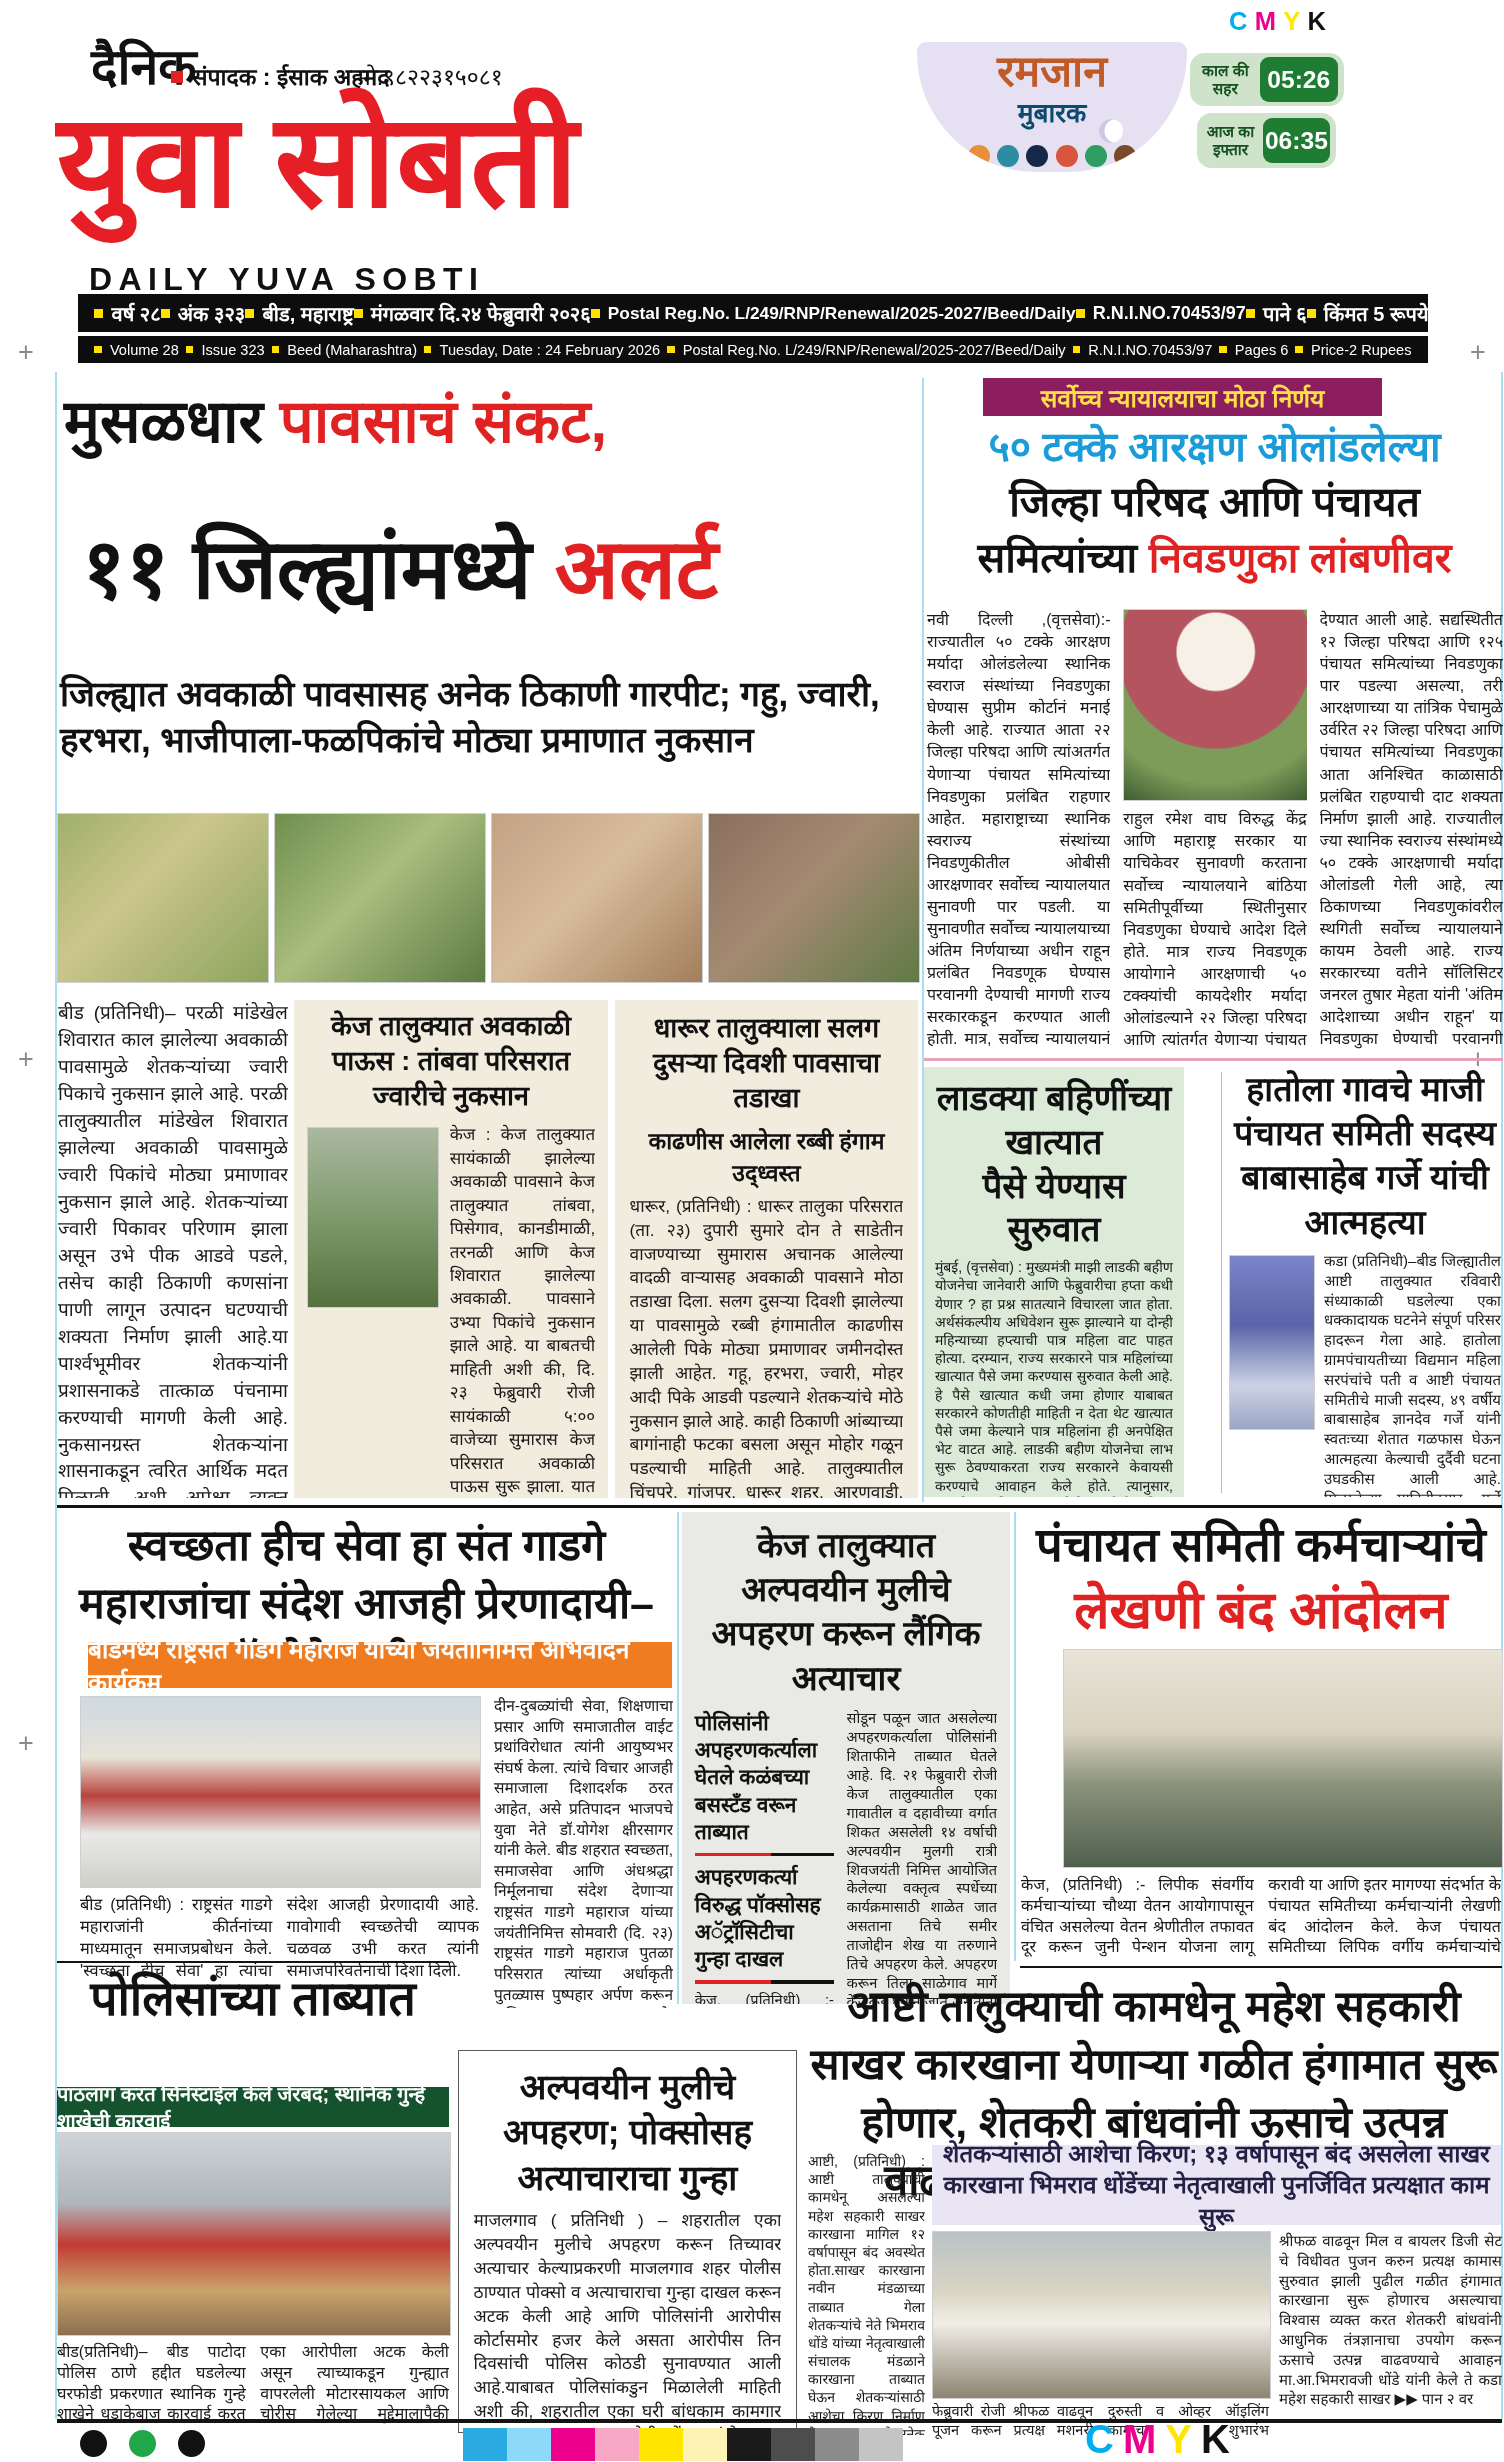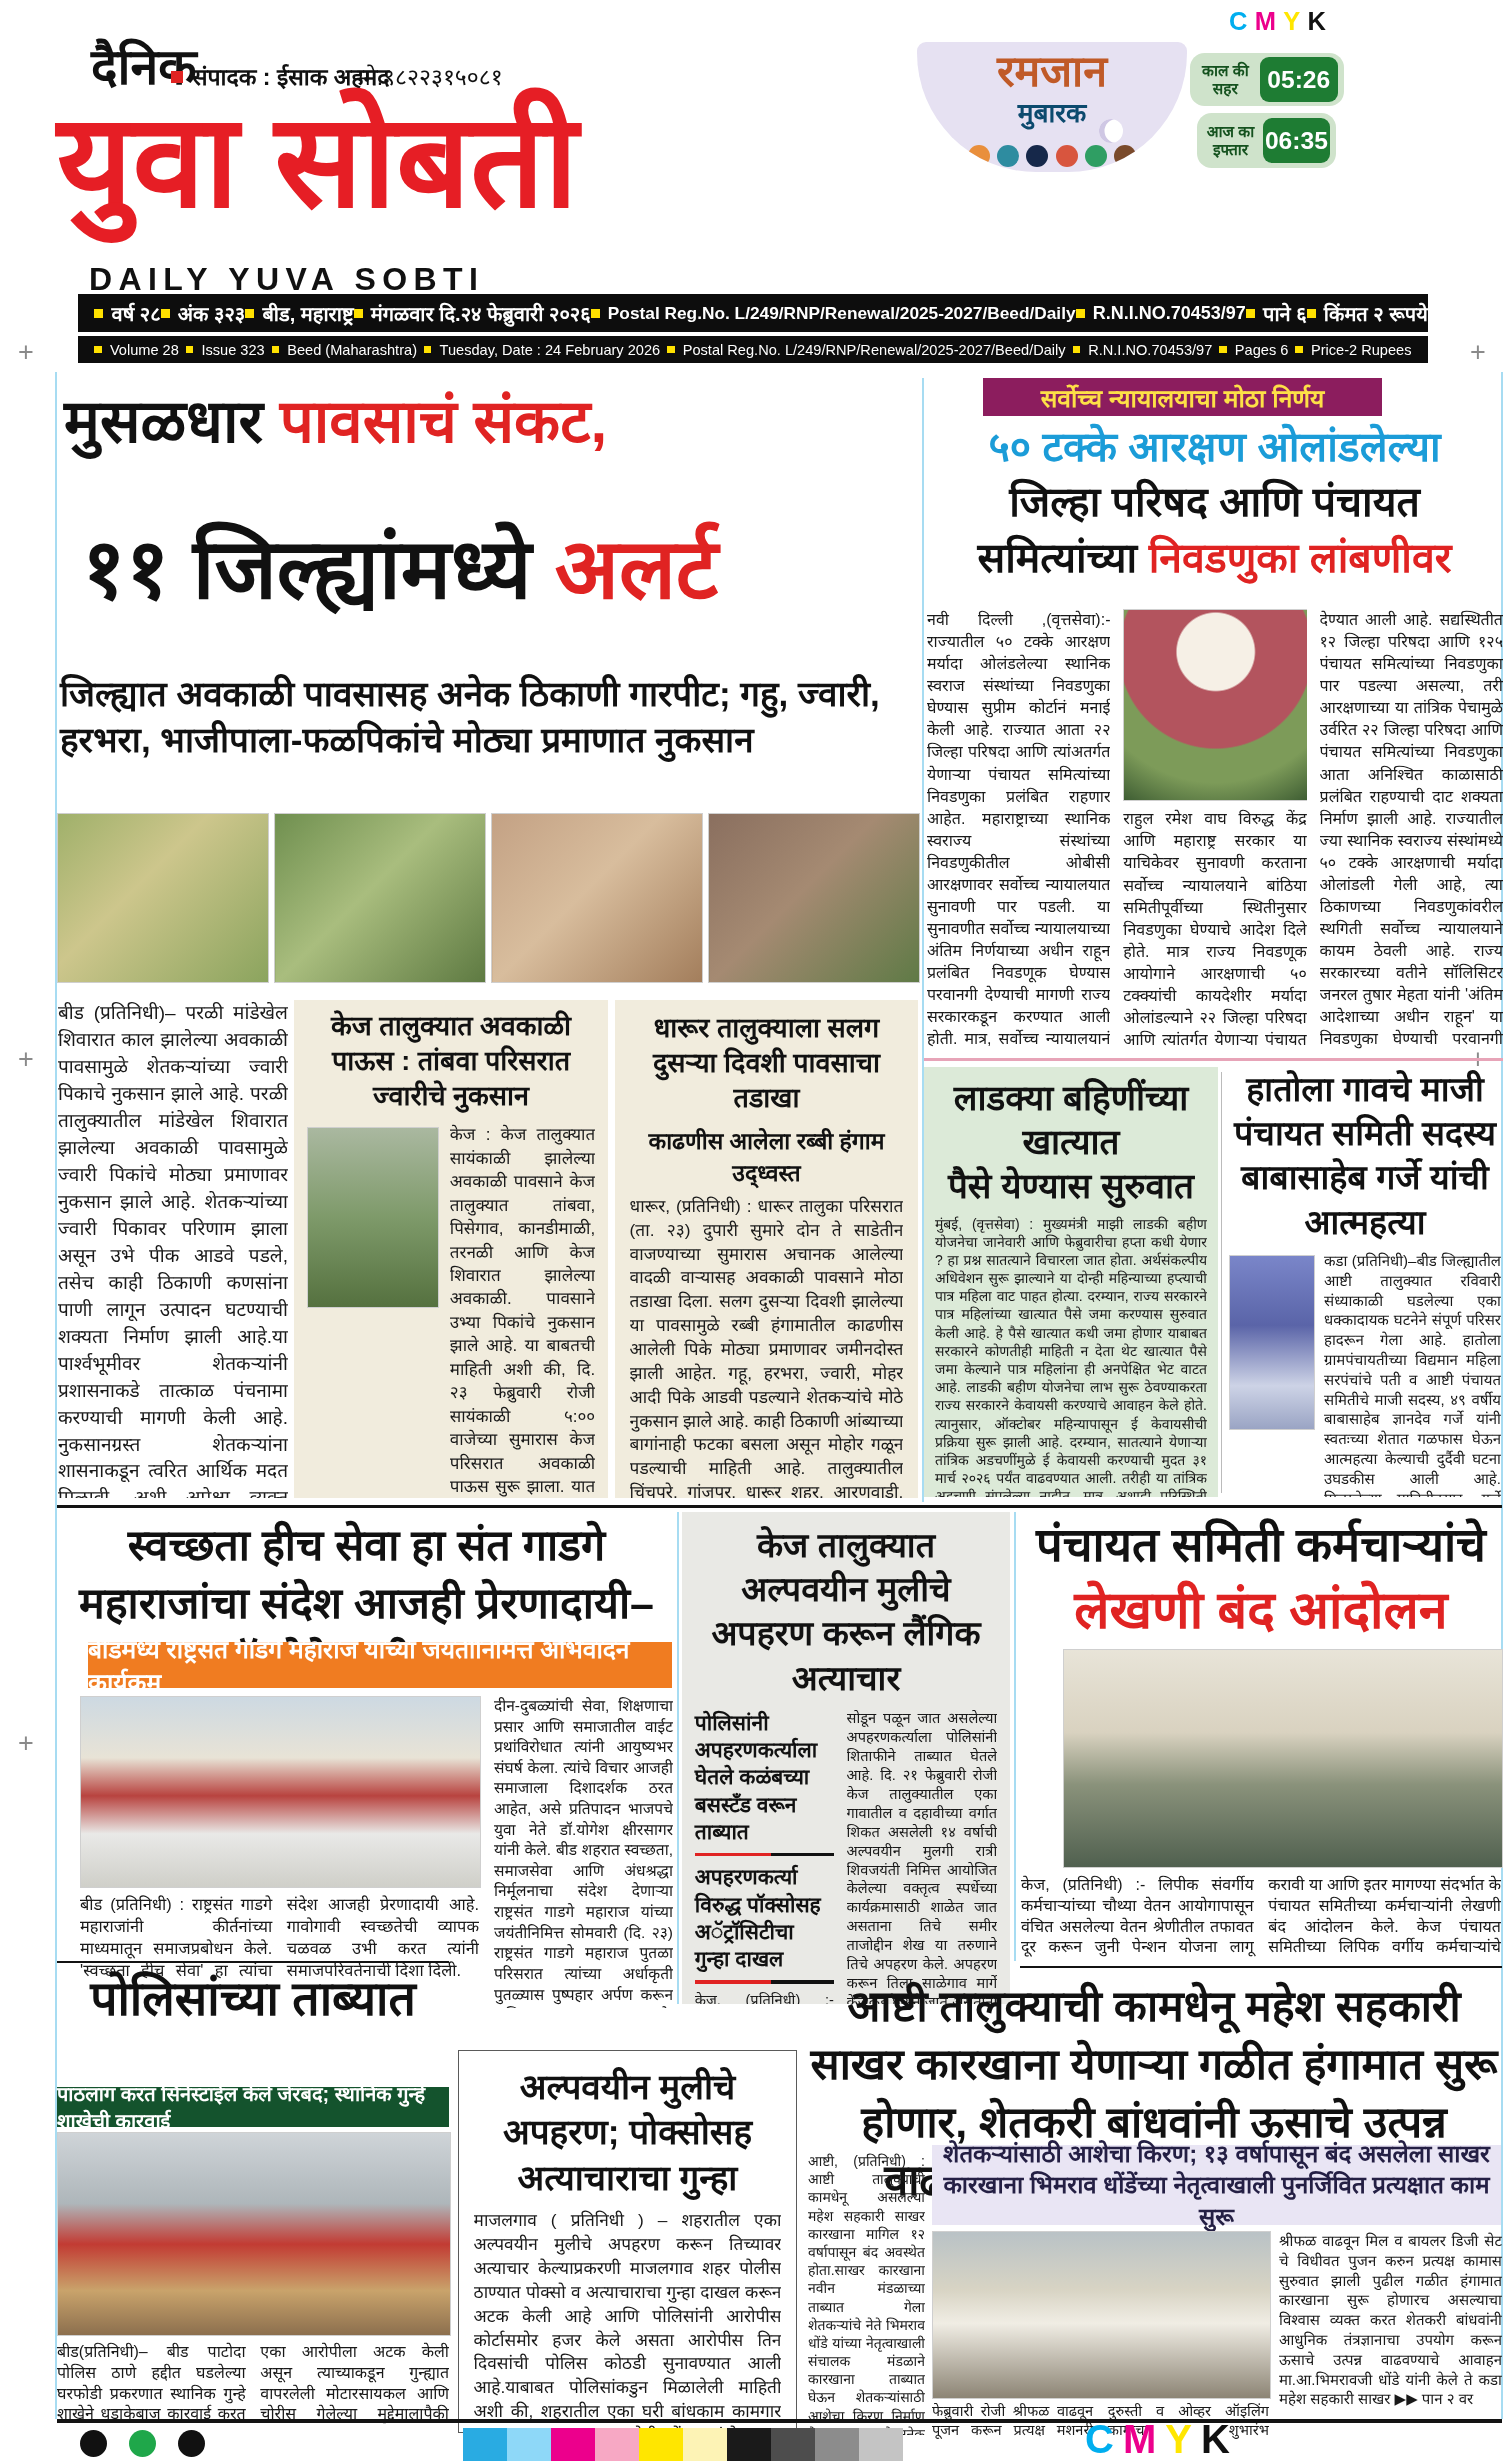--- a/index.html
+++ b/index.html
@@ -104,21 +104,21 @@
     <span class="item" style="font-size:18px;">
         <span class="bullet"></span>
         <span>R.N.I.NO.70453/97</span>
       </span>
     <span class="item">
         <span class="bullet"></span>
         <span>पाने ६</span>
       </span>
     <span class="item">
         <span class="bullet"></span>
-        <span>किंमत २ रूपये</span>
+        <span>किंमत 5 रूपये</span>
       </span>
   </div>
   <div class="abs bar" style="left:78px;top:336px;width:1350px;height:27px;font-size:14.6px;">
     <span class="item">
         <span class="bullet" style="width:7.3px;height:7.3px"></span>
         <span>Volume 28</span>
       </span>
     <span class="item">
         <span class="bullet" style="width:7.3px;height:7.3px"></span>
         <span>Issue 323</span>
@@ -193,21 +193,21 @@
   <div class="abs" style="left:927px;top:609px;width:576px;height:443px;display:flex;gap:12.8px;overflow:hidden;">
     <div class="bodytext" style="flex:1;font-size:16px;">नवी दिल्ली ,(वृत्तसेवा):- राज्यातील ५० टक्के आरक्षण मर्यादा ओलंडलेल्या स्थानिक स्वराज संस्थांच्या निवडणुका घेण्यास सुप्रीम कोर्टानं मनाई केली आहे. राज्यात आता २२ जिल्हा परिषदा आणि त्यांअतर्गत येणाऱ्या पंचायत समित्यांच्या निवडणुका प्रलंबित राहणार आहेत. महाराष्ट्राच्या स्थानिक स्वराज्य संस्थांच्या निवडणुकीतील ओबीसी आरक्षणावर सर्वोच्च न्यायालयात सुनावणी पार पडली. या सुनावणीत सर्वोच्च न्यायालयाच्या अंतिम निर्णयाच्या अधीन राहून प्रलंबित निवडणूक घेण्यास परवानगी देण्याची मागणी राज्य सरकारकडून करण्यात आली होती. मात्र, सर्वोच्च न्यायालयानं उर्वरित जिल्हा परिषद आणि पंचायत समित्यांच्या निवडणुका घेण्यास मनाई केली आहे.</div>
     <div style="flex:1;overflow:hidden;">
       <div class="photo" style="width:100%;height:190px;background-image:radial-gradient(circle at 50% 22%,#f6f0e6 0 22%,#b3545e 23% 55%,#7d9b59 56% 75%,#3e5d33 100%);"></div>
       <div class="bodytext" style="font-size:16px;margin-top:7.3px;">राहुल रमेश वाघ विरुद्ध केंद्र आणि महाराष्ट्र सरकार या याचिकेवर सुनावणी करताना सर्वोच्च न्यायालयाने बांठिया समितीपूर्वीच्या स्थितीनुसार निवडणुका घेण्याचे आदेश दिले होते. मात्र राज्य निवडणूक आयोगाने आरक्षणाची ५० टक्क्यांची कायदेशीर मर्यादा ओलांडल्याने २२ जिल्हा परिषदा आणि त्यांतर्गत येणाऱ्या पंचायत समित्यांच्या निवडणुकांना स्थगिती</div>
     </div>
     <div class="bodytext" style="flex:1;font-size:16px;">देण्यात आली आहे. सद्यस्थितीत १२ जिल्हा परिषदा आणि १२५ पंचायत समित्यांच्या निवडणुका पार पडल्या असल्या, तरी आरक्षणाच्या या तांत्रिक पेचामुळे उर्वरित २२ जिल्हा परिषदा आणि पंचायत समित्यांच्या निवडणुका आता अनिश्चित काळासाठी प्रलंबित राहण्याची दाट शक्यता निर्माण झाली आहे. राज्यातील ज्या स्थानिक स्वराज्य संस्थांमध्ये ५० टक्के आरक्षणाची मर्यादा ओलांडली गेली आहे, त्या ठिकाणच्या निवडणुकांवरील स्थगिती सर्वोच्च न्यायालयाने कायम ठेवली आहे. राज्य सरकारच्या वतीने सॉलिसिटर जनरल तुषार मेहता यांनी 'अंतिम आदेशाच्या अधीन राहून' या निवडणुका घेण्याची परवानगी मागितली होती. मात्र, तांत्रिक गुंतागुंत पाहता सर्वोच्च न्यायालयाने अशी कोणतीही परवानगी देण्यास स्पष्ट नकार दिला आहे. ▶▶ पान २ वर</div>
   </div>
   <div class="abs" style="left:924px;top:1058px;width:579px;height:2.7px;background:#e7a4b8;"></div>
 
-  <div class="abs" style="left:924px;top:1067px;width:294px;height:430px;background:#dcead8;box-sizing:border-box;padding:9px 11px;overflow:hidden;">
+  <div class="abs" style="left:924px;top:1067px;width:260px;height:430px;background:#dcead8;box-sizing:border-box;padding:9px 11px;overflow:hidden;">
     <div class="b c" style="font-size:35px;line-height:1.25;">
       <div>लाडक्या बहिणींच्या खात्यात</div>
       <div>पैसे येण्यास सुरुवात</div>
     </div>
     <div class="bodytext" style="font-size:14px;line-height:1.3;margin-top:7.3px;">मुंबई, (वृत्तसेवा) : मुख्यमंत्री माझी लाडकी बहीण योजनेचा जानेवारी आणि फेब्रुवारीचा हप्ता कधी येणार ? हा प्रश्न सातत्याने विचारला जात होता. अर्थसंकल्पीय अधिवेशन सुरू झाल्याने या दोन्ही महिन्याच्या हप्त्याची पात्र महिला वाट पाहत होत्या. दरम्यान, राज्य सरकारने पात्र महिलांच्या खात्यात पैसे जमा करण्यास सुरुवात केली आहे. हे पैसे खात्यात कधी जमा होणार याबाबत सरकारने कोणतीही माहिती न देता थेट खात्यात पैसे जमा केल्याने पात्र महिलांना ही अनपेक्षित भेट वाटत आहे. लाडकी बहीण योजनेचा लाभ सुरू ठेवण्याकरता राज्य सरकारने केवायसी करण्याचे आवाहन केले होते. त्यानुसार, ऑक्टोबर महिन्यापासून ई केवायसीची प्रक्रिया सुरू झाली आहे. दरम्यान, सातत्याने येणाऱ्या तांत्रिक अडचणींमुळे ई केवायसी करण्याची मुदत ३१ मार्च २०२६ पर्यंत वाढवण्यात आली. तरीही या तांत्रिक अडचणी संपलेल्या नाहीत. मात्र, अशाही परिस्थिती ज्यांनी ई केवायसी प्रक्रिया पूर्ण केलेल्या पात्र महिलांच्या खात्यात लाडकी बहीण योजनेचा सन्मान निधी येण्यास सुरुवात झाली आहे.</div>
   </div>
   <div class="abs" style="left:1221px;top:1072px;width:0.9px;height:421px;background:#bbb;"></div>
 
   <div class="abs" style="left:1229px;top:1067px;width:272px;height:430px;overflow:hidden;">
     <div class="b c" style="font-size:34px;line-height:1.3;">हातोला गावचे माजी पंचायत समिती सदस्य बाबासाहेब गर्जे यांची आत्महत्या</div>

